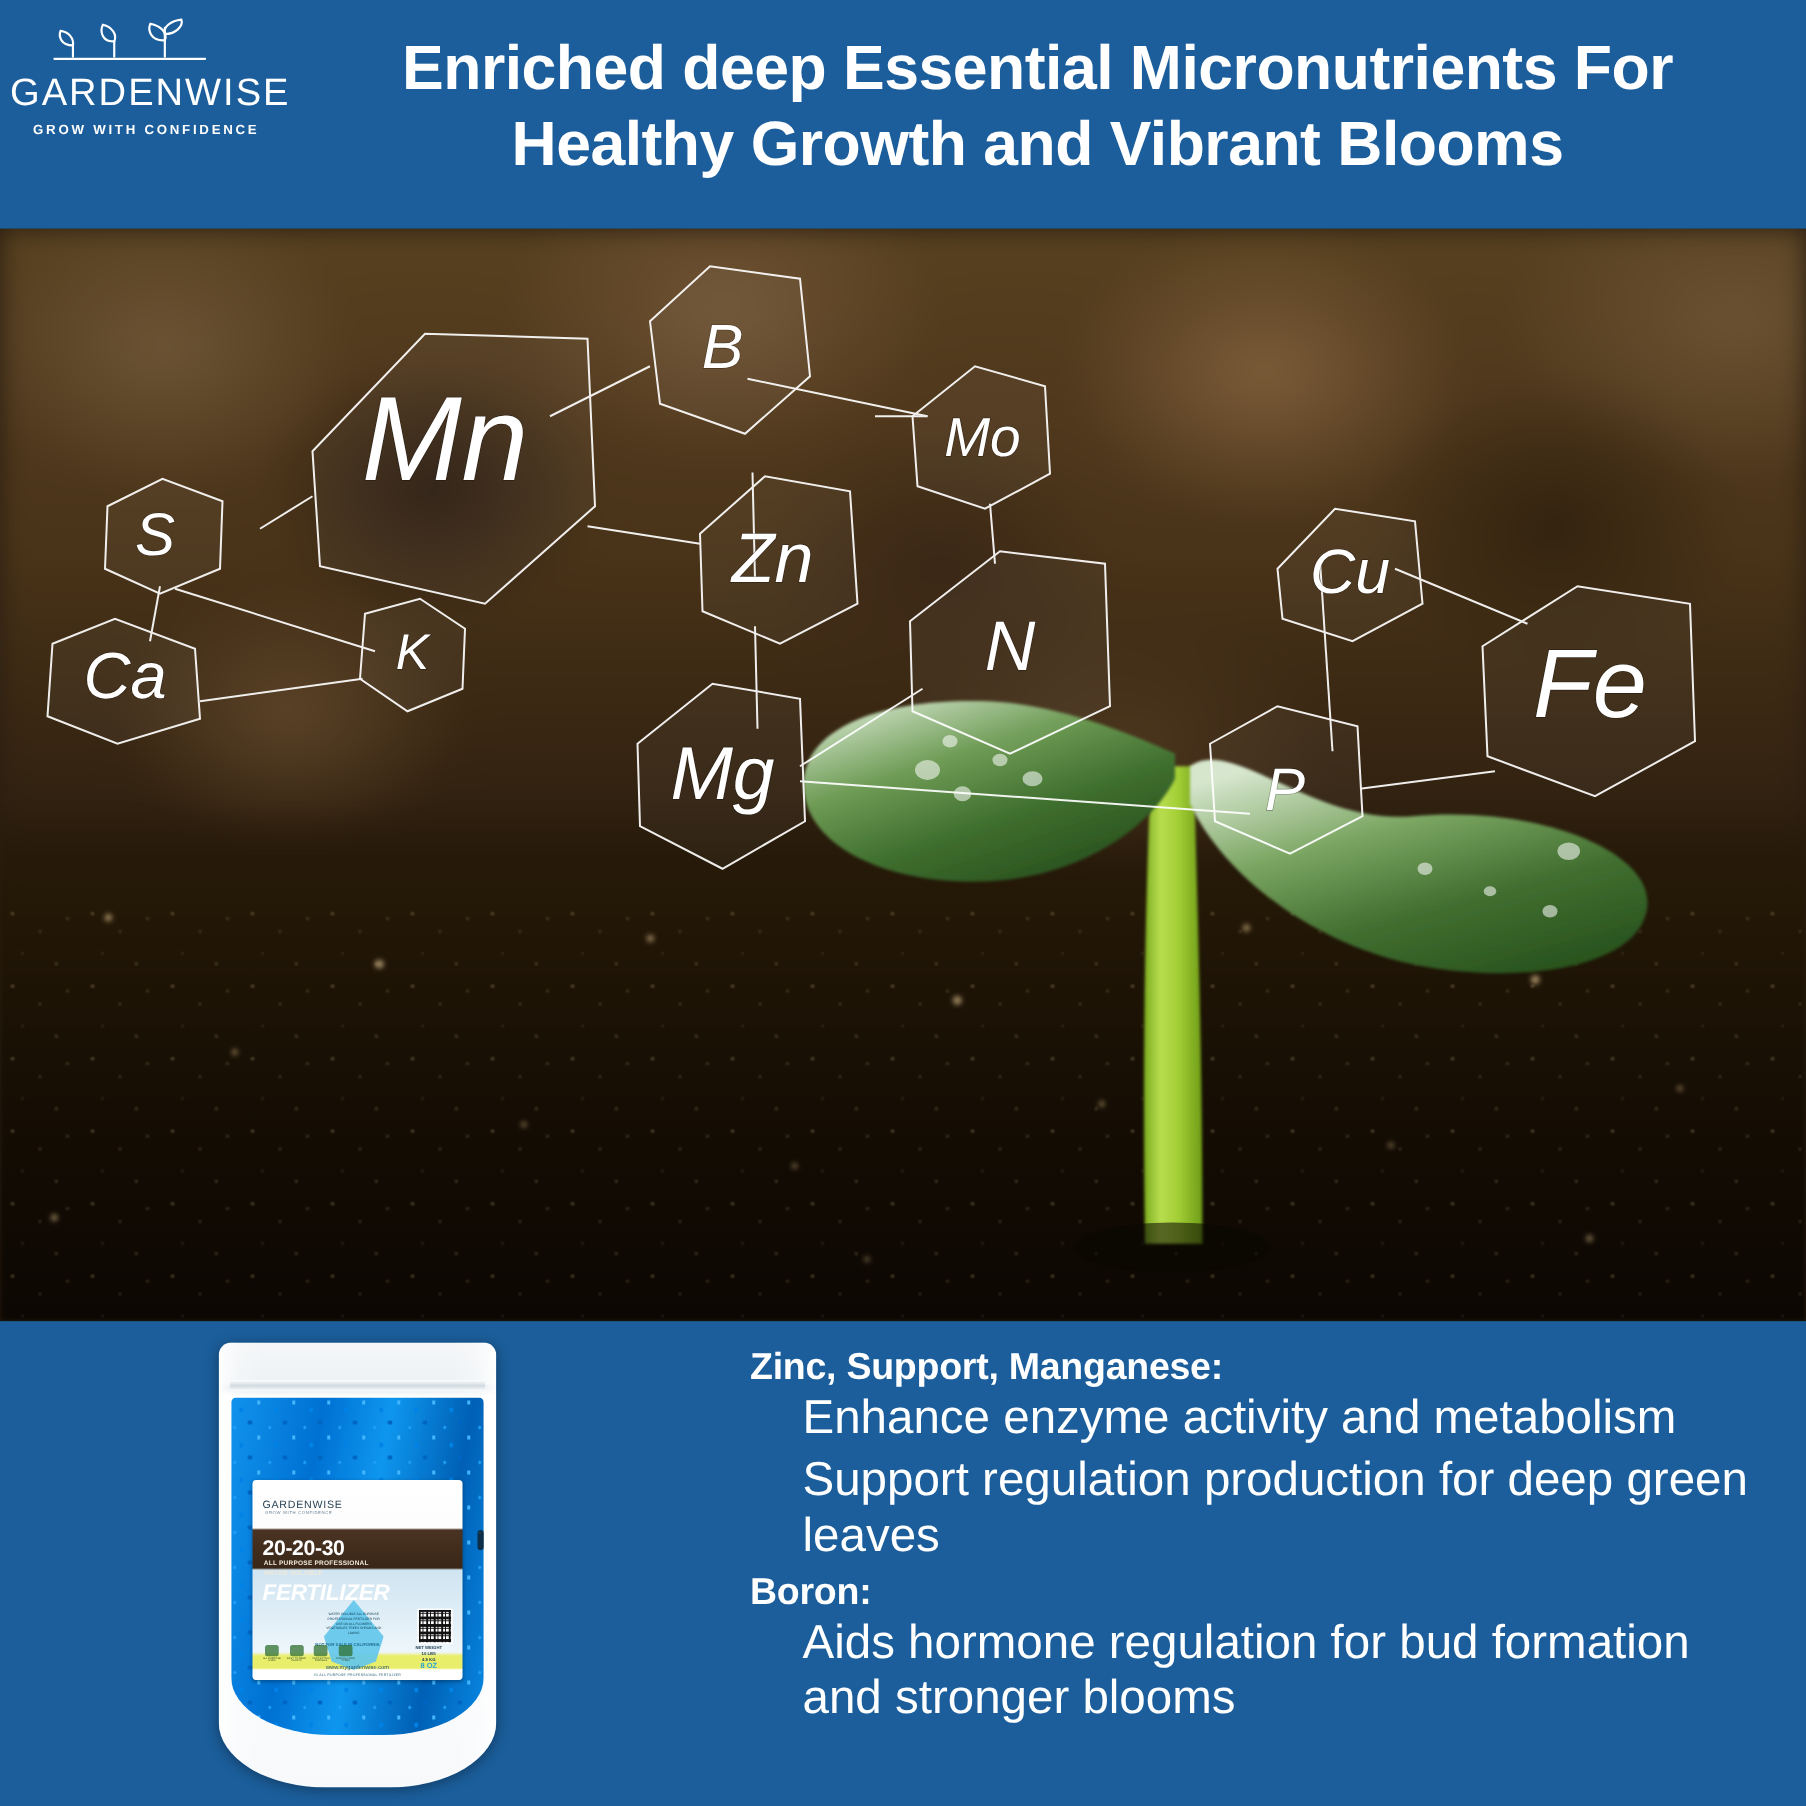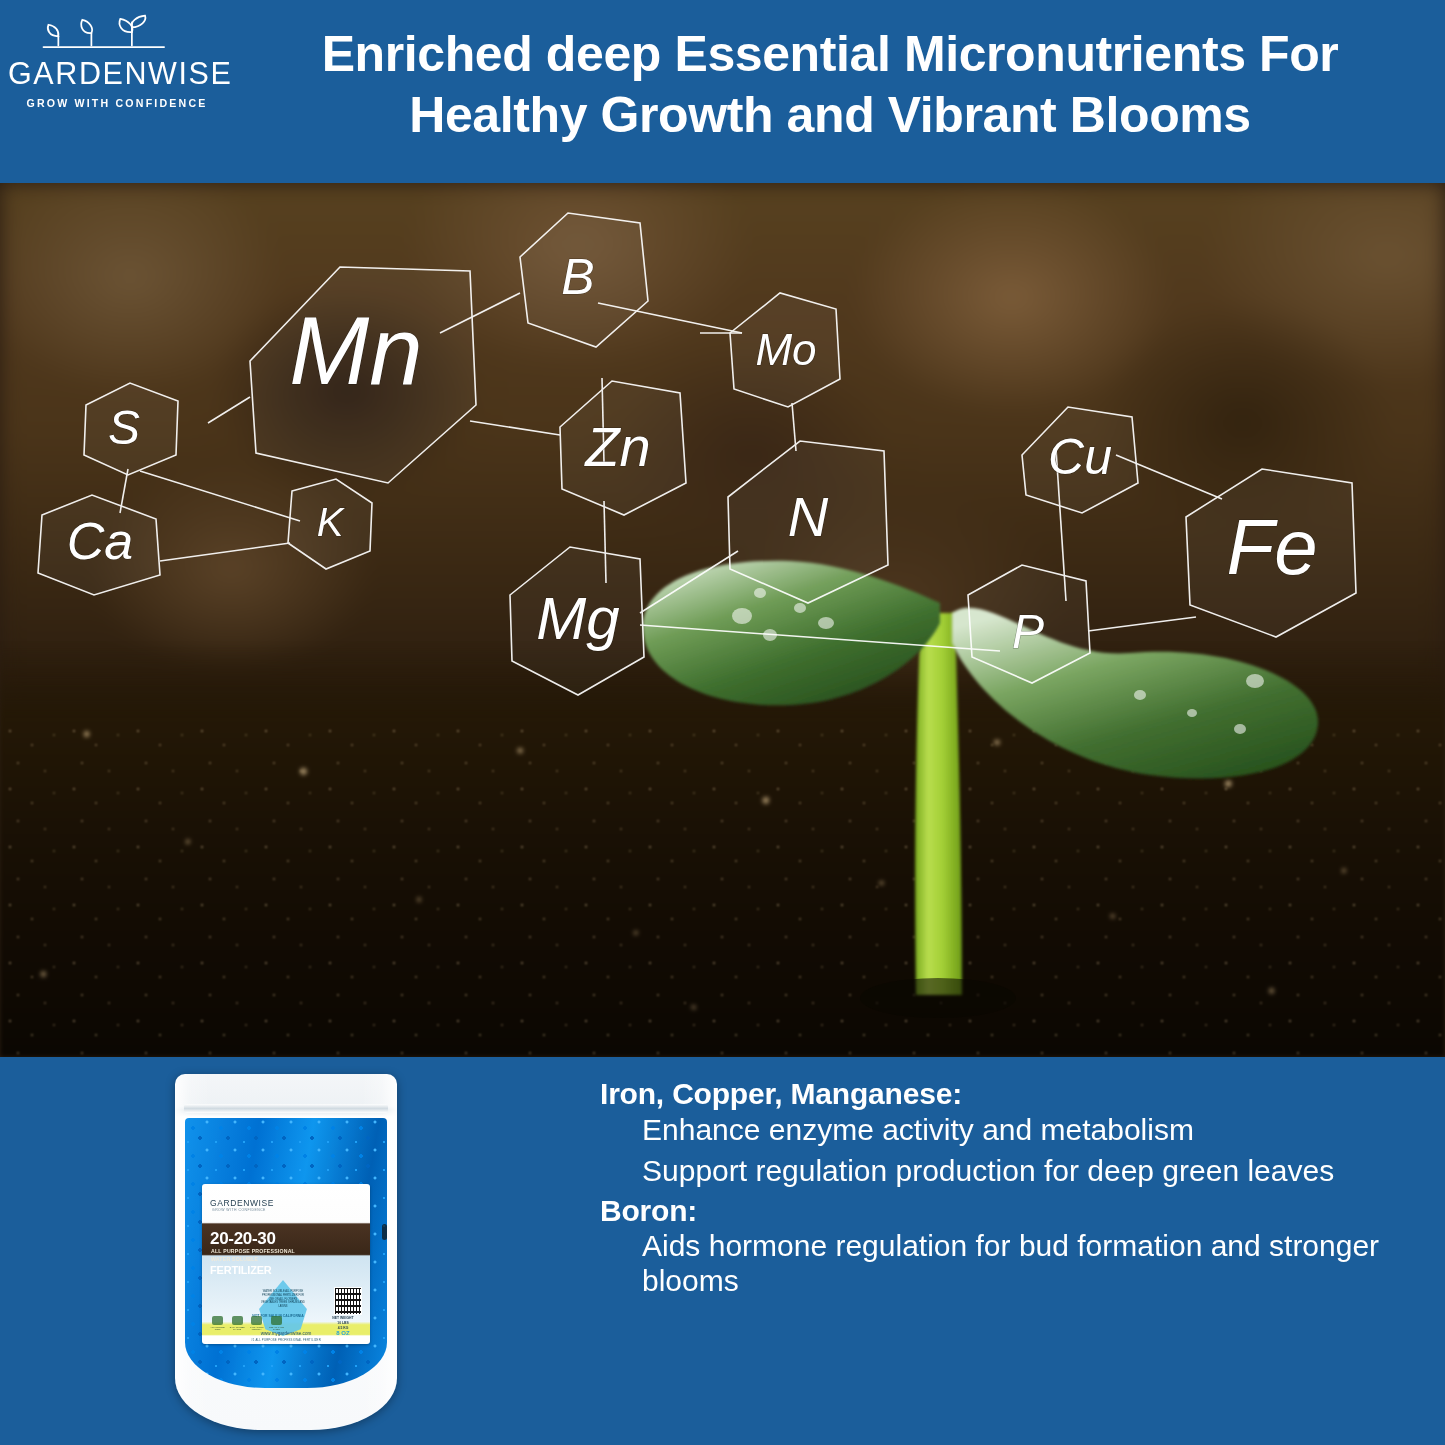--- a/index.html
+++ b/index.html
@@ -218,21 +218,21 @@
   .pl-line1 {
     position:absolute; left:9px; top:64px;
     color:#f0e9d8; font-size:5.2px; font-weight:700; letter-spacing:.2px; white-space:nowrap;
   }
   .pl-line2 {
     position:absolute; left:9px; top:72px;
     color:#f0e9d8; font-size:5.2px; font-weight:700; letter-spacing:.2px; white-space:nowrap;
   }
   .pl-fert {
     position:absolute; left:8px; top:80px;
-    color:#ffffff; font-size:11px; font-weight:700; letter-spacing:-.2px; white-space:nowrap;
+    color:#ffffff; font-size:18px; font-weight:700; font-style:italic; letter-spacing:-.2px; white-space:nowrap;
   }
   .pl-drop {
     position:absolute; left:55px; top:96px;
     width:52px; height:56px;
     background:#63c7ea;
     border-radius: 50% 50% 50% 50% / 62% 62% 38% 38%;
     clip-path: polygon(50% 0%, 96% 52%, 84% 88%, 50% 100%, 16% 88%, 4% 52%);
     opacity:.92;
   }
   .pl-droptext {
@@ -288,21 +288,21 @@
     color: #ffffff;
   }
   .b-head {
     font-size: 30px;
     font-weight: 700;
     line-height: 1.12;
     letter-spacing: -0.2px;
     margin: 0;
   }
   .b-body {
-    font-size: 30px;
+    font-size: 38px;
     font-weight: 400;
     line-height: 1.17;
     margin: 1px 0 6px 42px;
   }
   .b-body.last { margin-bottom: 12px; }
 </style>
 </head>
 <body>
 
 <div id="page">
@@ -490,21 +490,21 @@
             <span>FOR ALL LAWN TYPES</span>
           </div>
       </div>
       <div class="pl-url">www.mygardenwise.com</div>
       <div class="pl-foot">#1 ALL PURPOSE PROFESSIONAL FERTILIZER</div>
     </div>
   </div>
 
   <div id="benefits">
     <div>
-      <p class="b-head">Iron, Copper, Manganese:</p>
+      <p class="b-head">Zinc, Support, Manganese:</p>
       <p class="b-body">Enhance enzyme activity and metabolism</p>
     </div>
     <div>
       <p class="b-body">Support regulation production for deep green leaves</p>
     </div>
     <div>
       <p class="b-head">Boron:</p>
       <p class="b-body last">Aids hormone regulation for bud formation and stronger blooms</p>
     </div>
   </div>

